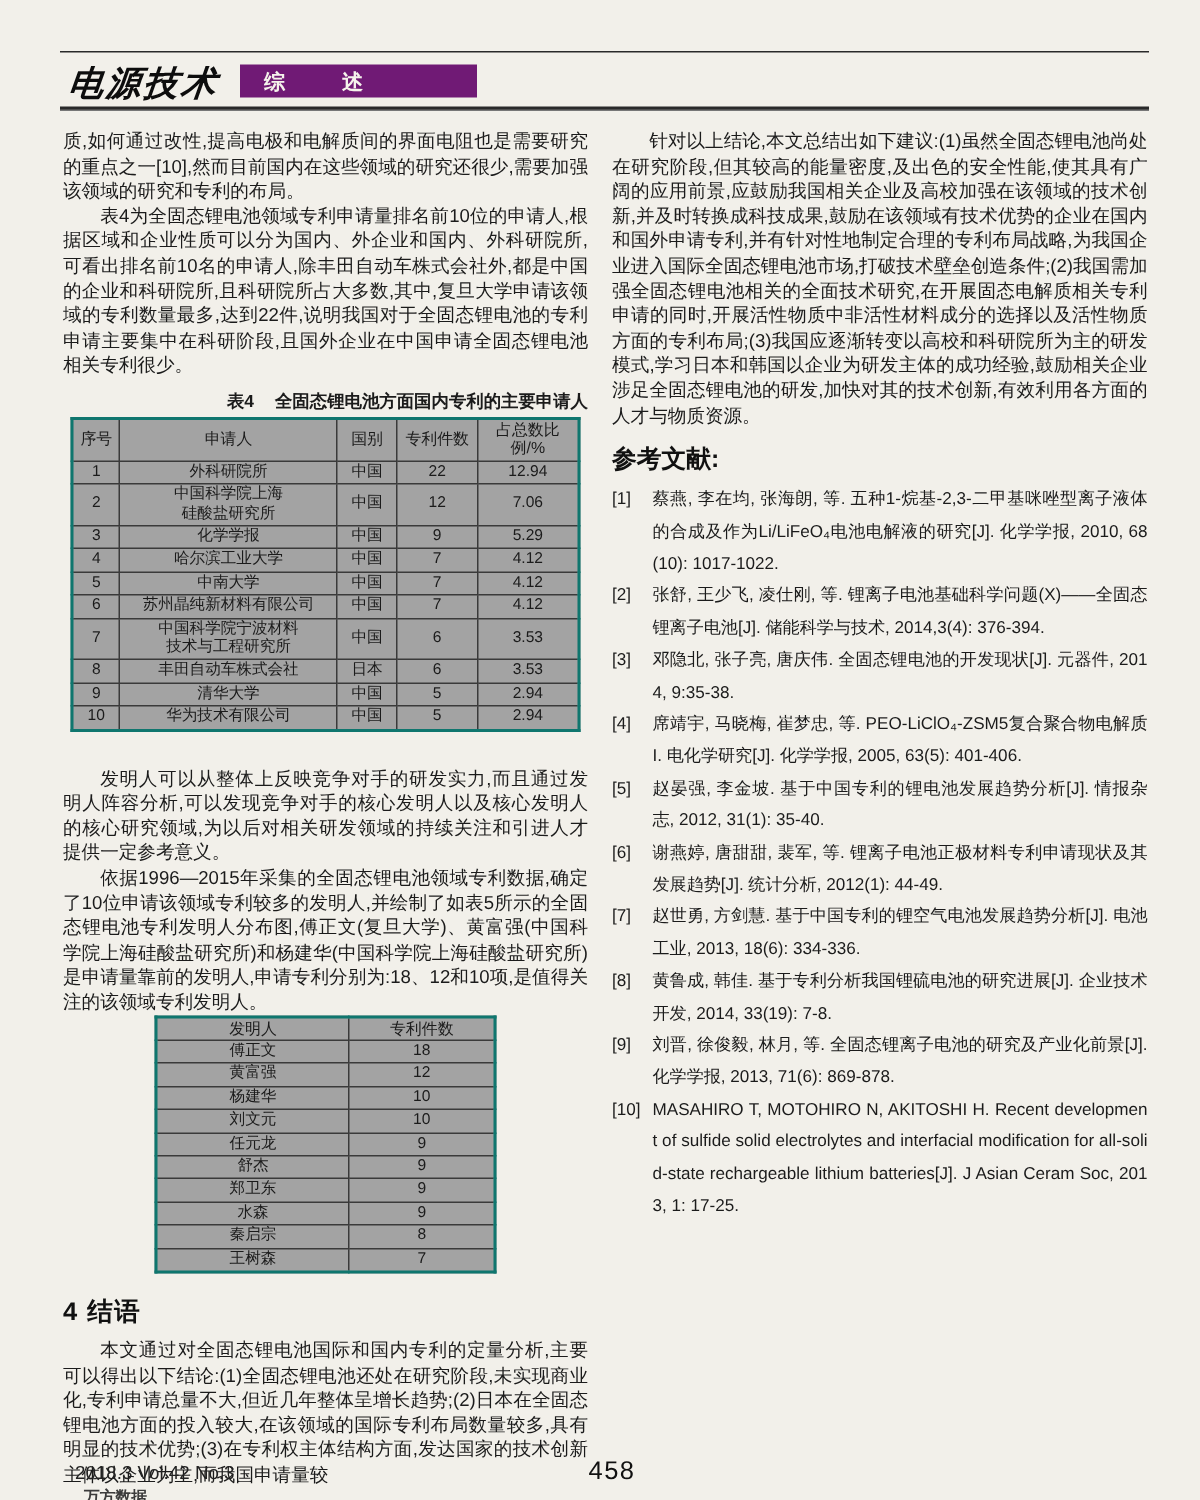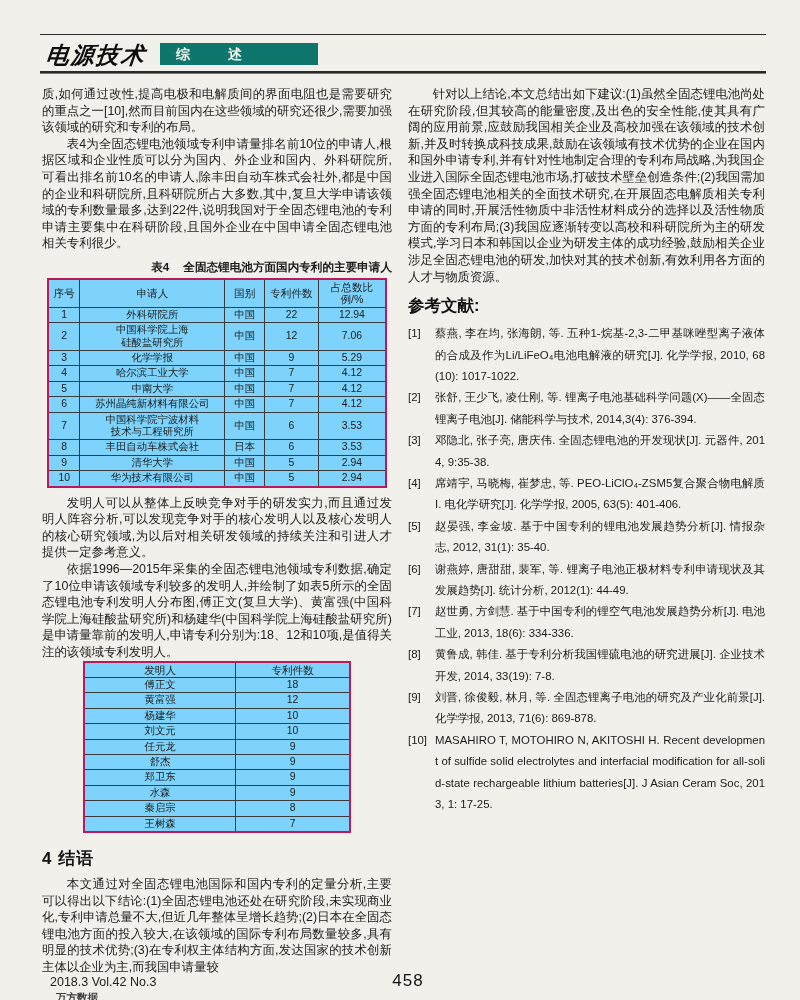--- a/index.html
+++ b/index.html
@@ -17,51 +17,51 @@
   .hdr-rule-top { position:absolute; left:40px; right:34px; top:34px; height:1px; background:#2a2a2a; }
   .hdr-rule-bottom { position:absolute; left:40px; right:34px; top:71px; height:2px; background:#2a2a2a; border-bottom:1px solid #777; }
   .logo {
     position:absolute; left:46px; top:40px;
     font-size:23px; font-weight:bold; font-style:italic;
     letter-spacing:2px; transform:skewX(-6deg); color:#0d0d0d;
     white-space:nowrap;
   }
   .section-box {
     position:absolute; left:160px; top:43px; width:142px; height:22px;
-    background:#0f766e; color:#f5f3ec;
+    background:#701a75; color:#f5f3ec;
     font-size:14px; font-weight:bold; line-height:22px;
     padding-left:16px; letter-spacing:38px; overflow:hidden; white-space:nowrap;
   }
   
   .col { position:absolute; top:86px; }
   .col-left  { left:42px;  width:350px; }
   .col-right { left:408px; width:357px; }
   p.body-par {
     margin:0; font-size:12.4px; line-height:16.6px;
     text-align:justify; text-indent:2em; word-break:break-all;
   }
   p.noindent { text-indent:0; }
   
   .tbl-caption {
     margin:8px 0 3px; text-align:right;
     font-size:11.6px; font-weight:bold; white-space:nowrap;
   }
   .tbl-caption .cap-label { margin-right:14px; }
   table.data-tbl {
     border-collapse:collapse; margin:0 auto;
-    background:#7dd3fc; border:2px solid #be185d;
+    background:#a3a3a3; border:2px solid #0f766e;
   }
   table.data-tbl th, table.data-tbl td {
     border:1px solid #3a3a3a; font-weight:normal;
     font-size:10.4px; line-height:12.4px; text-align:center;
     padding:1px 2px; white-space:pre-line;
   }
   table.data-tbl thead th { font-size:10.6px; }
   #table4 { width:340px; }
-  #table5 { width:268px; }
+  #table5 { width:228px; }
   
   .sec-heading {
     margin:14px 0 6px; font-size:17px; font-weight:bold;
     letter-spacing:1px; color:#111;
   }
   
   .refs-heading { margin:10px 0 6px; font-size:16.5px; font-weight:bold; color:#111; }
   .ref-item { display:flex; font-size:11.4px; line-height:21.4px; text-align:justify; }
   .ref-num { flex:none; width:27px; }
   .ref-text { flex:1; word-break:break-all; }
@@ -174,21 +174,21 @@
           <tr>
             <td>10</td>
             <td>华为技术有限公司</td>
             <td>中国</td>
             <td>5</td>
             <td>2.94</td>
           </tr>
         </tbody>
     </table>
 
-    <p class="body-par" style="margin-top:7px">发明人可以从整体上反映竞争对手的研发实力,而且通过发明人阵容分析,可以发现竞争对手的核心发明人以及核心发明人的核心研究领域,为以后对相关研发领域的持续关注和引进人才提供一定参考意义。</p>
+    <p class="body-par" style="margin-top:23px">发明人可以从整体上反映竞争对手的研发实力,而且通过发明人阵容分析,可以发现竞争对手的核心发明人以及核心发明人的核心研究领域,为以后对相关研发领域的持续关注和引进人才提供一定参考意义。</p>
     <p class="body-par">依据1996—2015年采集的全固态锂电池领域专利数据,确定了10位申请该领域专利较多的发明人,并绘制了如表5所示的全固态锂电池专利发明人分布图,傅正文(复旦大学)、黄富强(中国科学院上海硅酸盐研究所)和杨建华(中国科学院上海硅酸盐研究所)是申请量靠前的发明人,申请专利分别为:18、12和10项,是值得关注的该领域专利发明人。</p>
 
     <table class="data-tbl" id="table5">
       <colgroup>
           <col style="width:130px">
           <col style="width:98px">
         </colgroup>
       <thead>
           <tr>
             <th>发明人</th>

